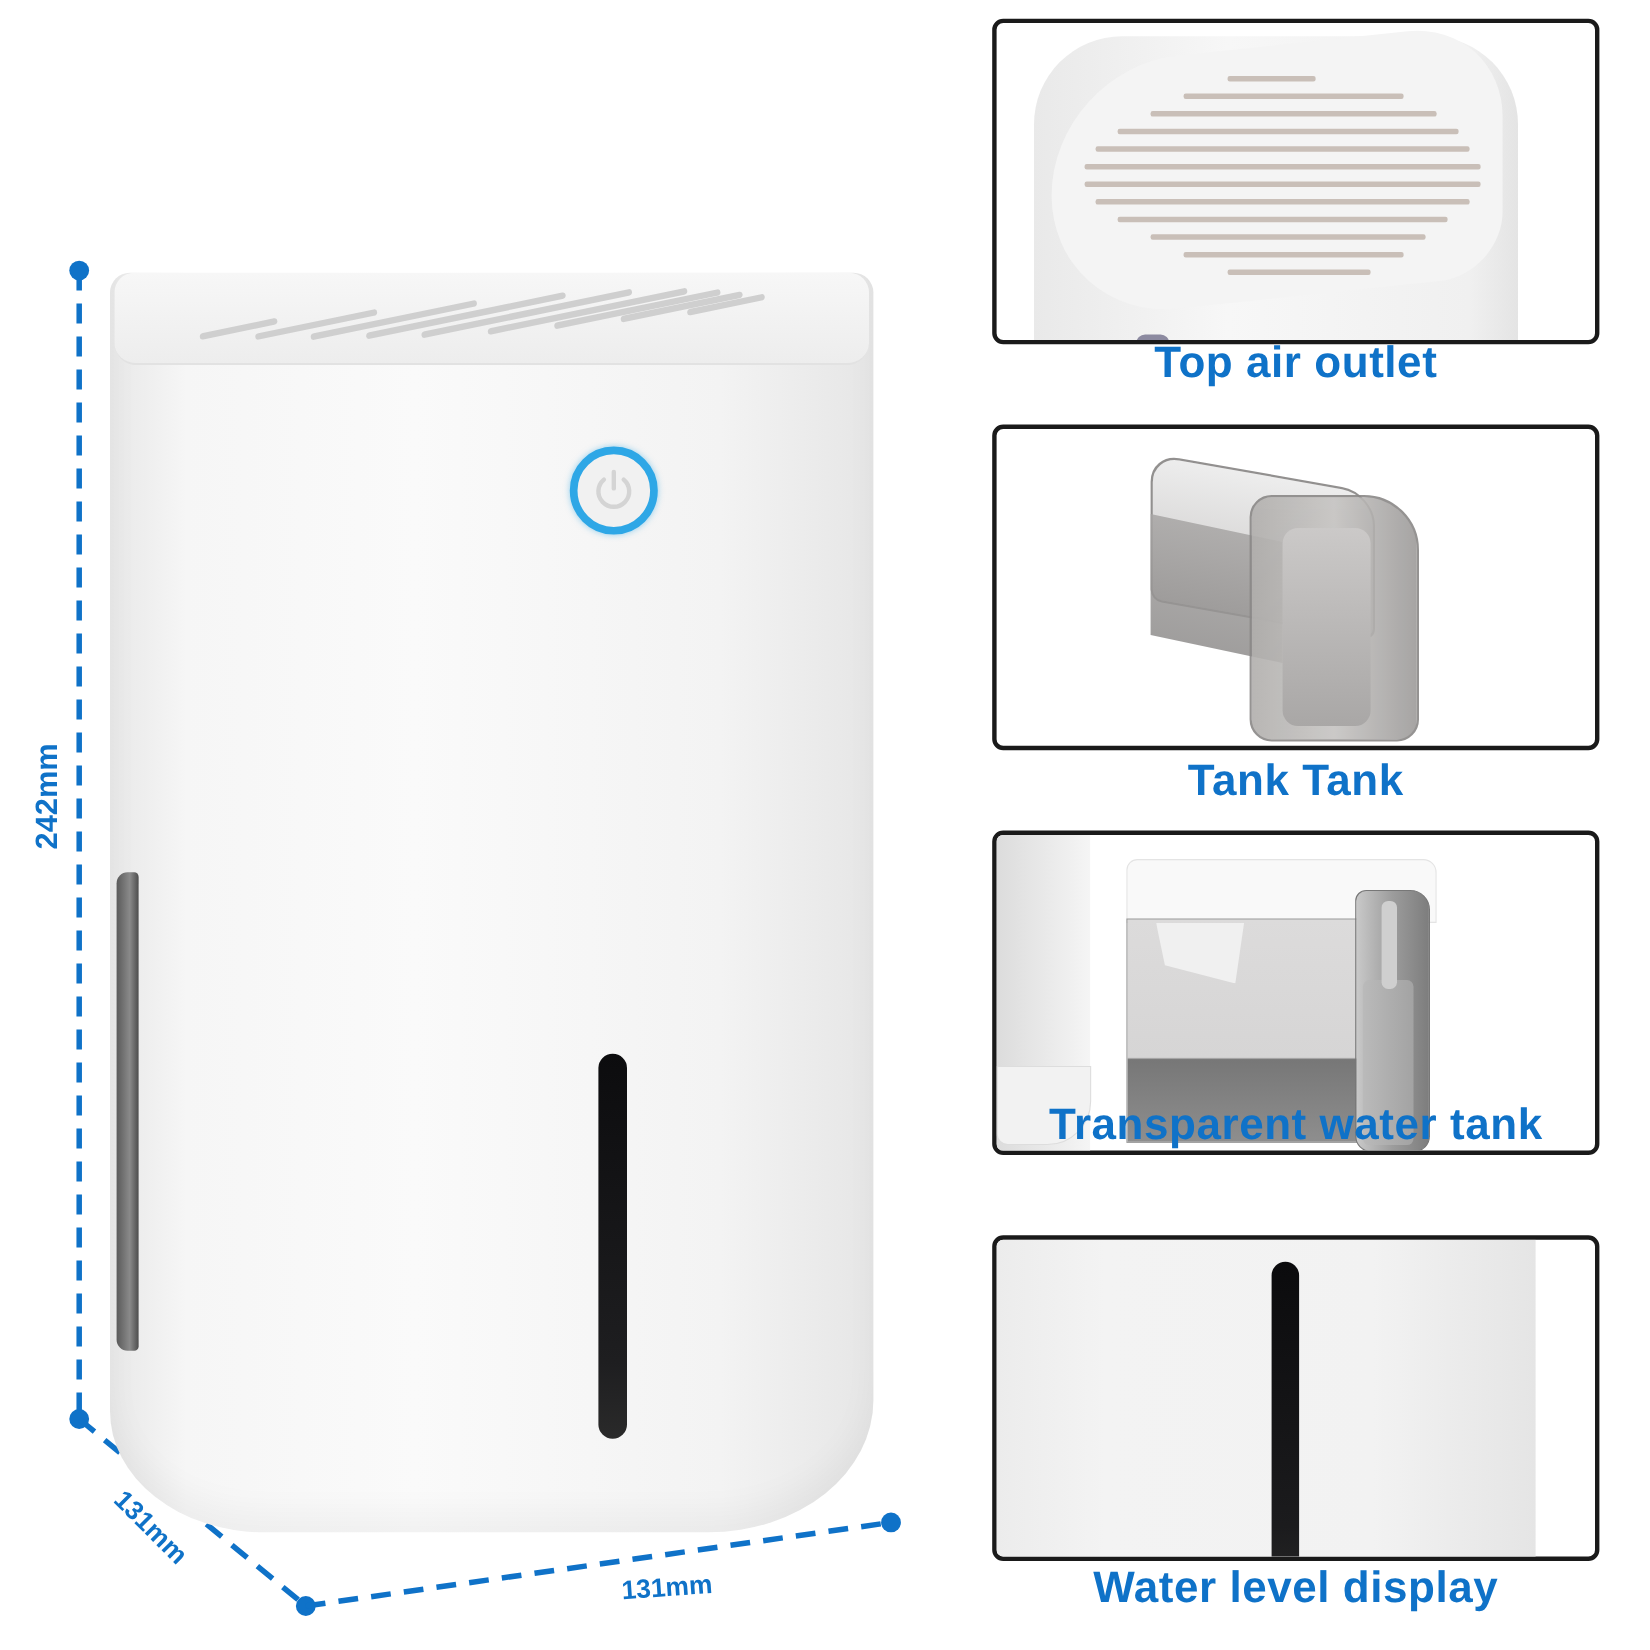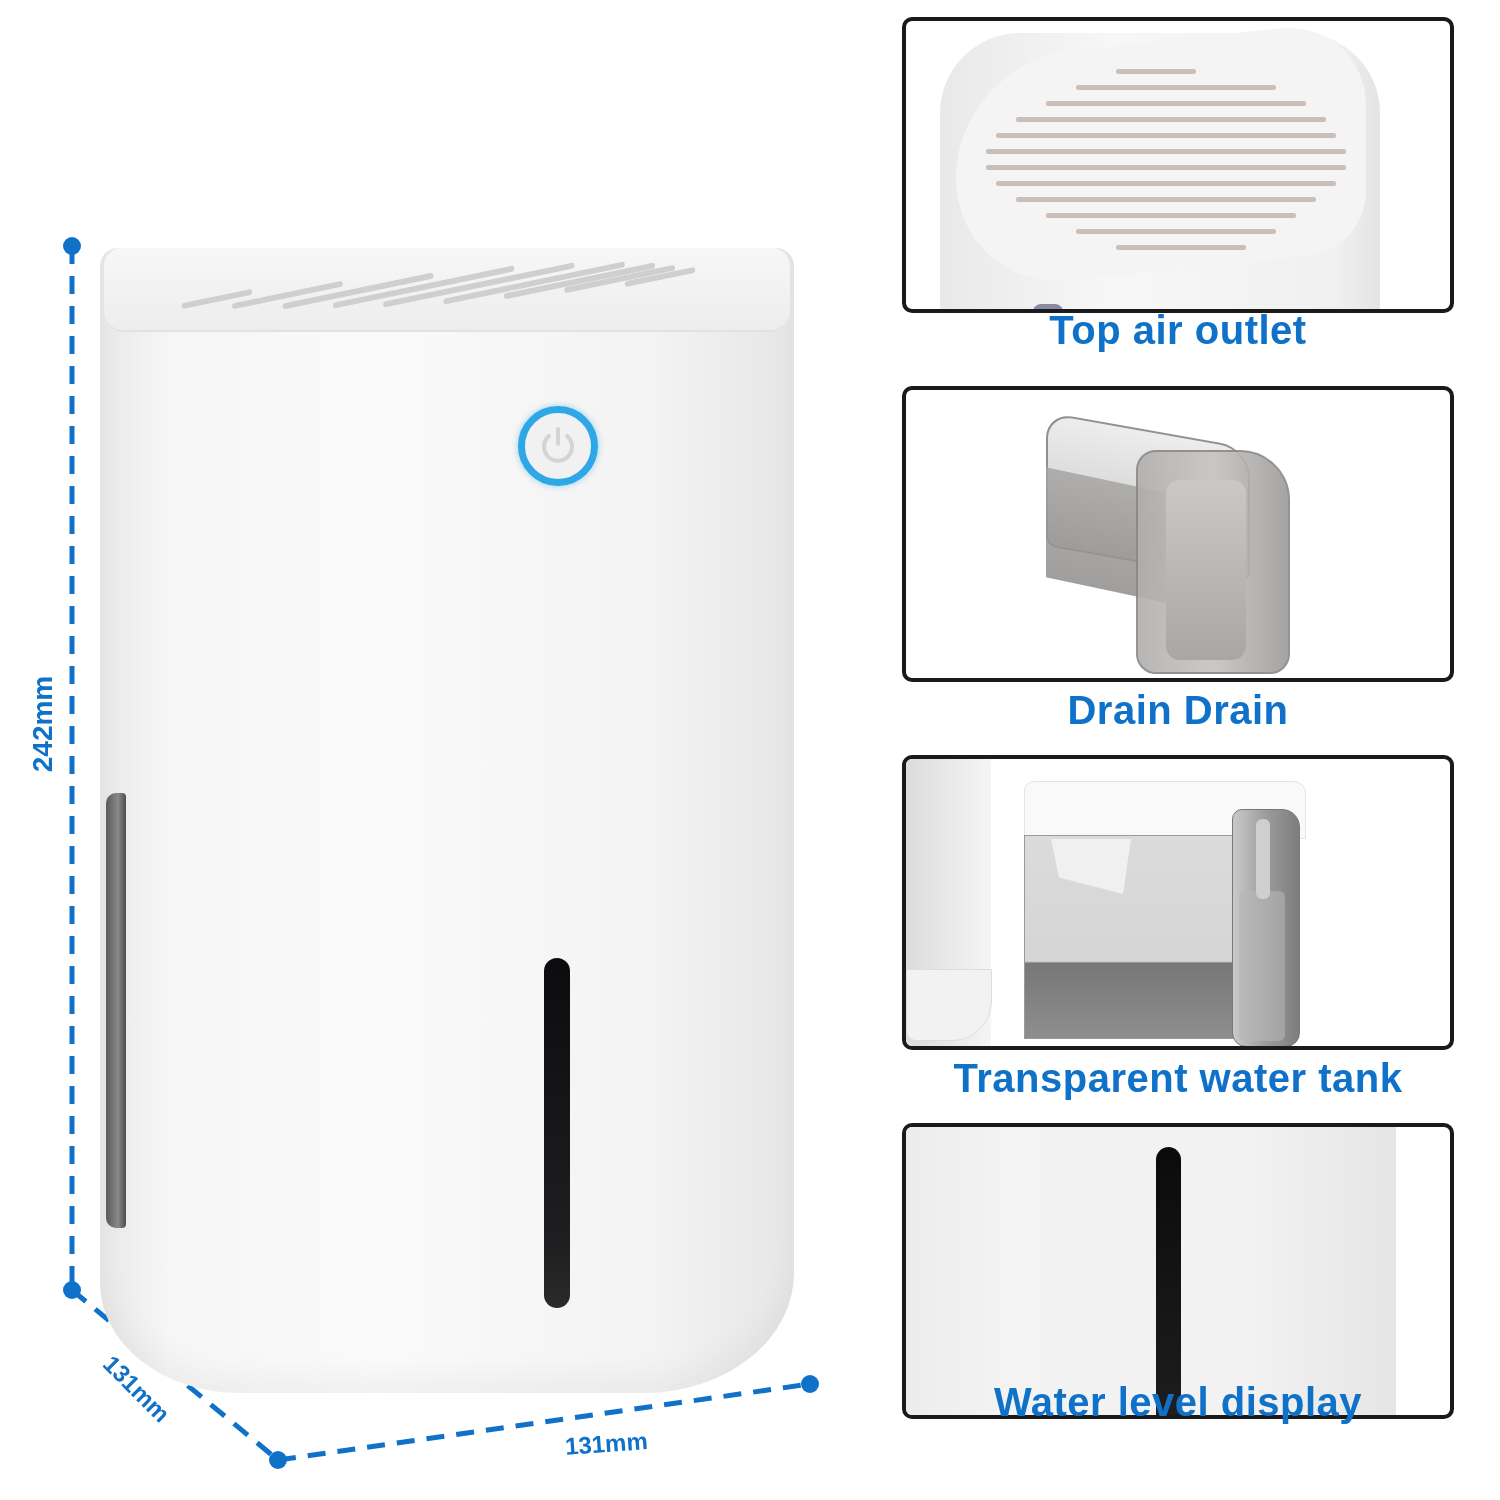--- a/index.html
+++ b/index.html
@@ -81,22 +81,22 @@
 
   
   .p4 { top:1123px; height:296px; }
   .p4 .face { position:absolute; left:0; top:0; width:490px; height:296px;
     background:linear-gradient(90deg,#ececec,#f3f3f3 20%,#f2f2f2 70%,#e5e5e5 100%); }
   .p4 .window { position:absolute; left:250px; top:20px; width:25px; height:300px; border-radius:13px;
     background:linear-gradient(180deg,#0b0b0d,#1b1b1d 80%,#262626); }
 
   .caption-1 { top:308px; }
   .caption-2 { top:688px; }
-  .caption-3 { top:1056px; }
-  .caption-4 { top:1380px; }
+  .caption-3 { top:1000px; }
+  .caption-4 { top:1421px; }
 </style>
 </head>
 <body>
 
 <svg class="dim-svg" viewBox="0 0 900 1500">
 
   <line x1="72" y1="246" x2="72" y2="1290" stroke="#0f72c8" stroke-width="5" stroke-dasharray="18,12"></line>
   <circle cx="72" cy="246" r="9" fill="#0f72c8"></circle>
   <circle cx="72" cy="1290" r="9" fill="#0f72c8"></circle>
 
@@ -156,21 +156,21 @@
   <div class="led-dot"></div>
 </div>
 <div class="caption caption-1">Top air outlet</div>
 
 <div class="panel p2">
   <div class="tank-box"></div>
   <div class="tank-front"></div>
   <div class="tank-spout"></div>
   <div class="tank-spout-inner"></div>
 </div>
-<div class="caption caption-2">Drain Drain</div>
+<div class="caption caption-2">Tank Tank</div>
 
 <div class="panel p3">
   <div class="left-part"></div>
   <div class="left-base"></div>
   <div class="tank-top"></div>
   <div class="tank-body"></div>
   <div class="tank-flap"></div>
   <div class="tank-side"></div>
   <div class="tank-float"></div>
   <div class="tank-rod"></div>

